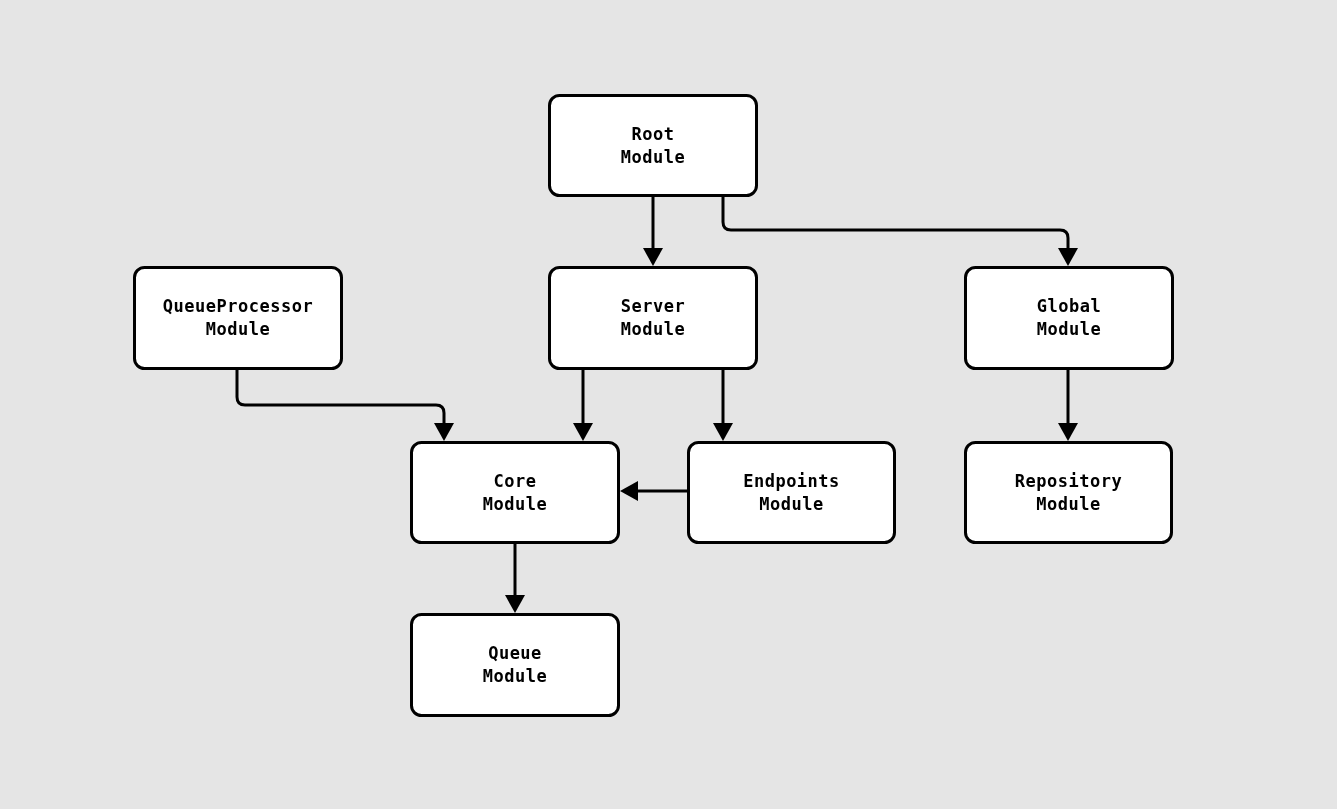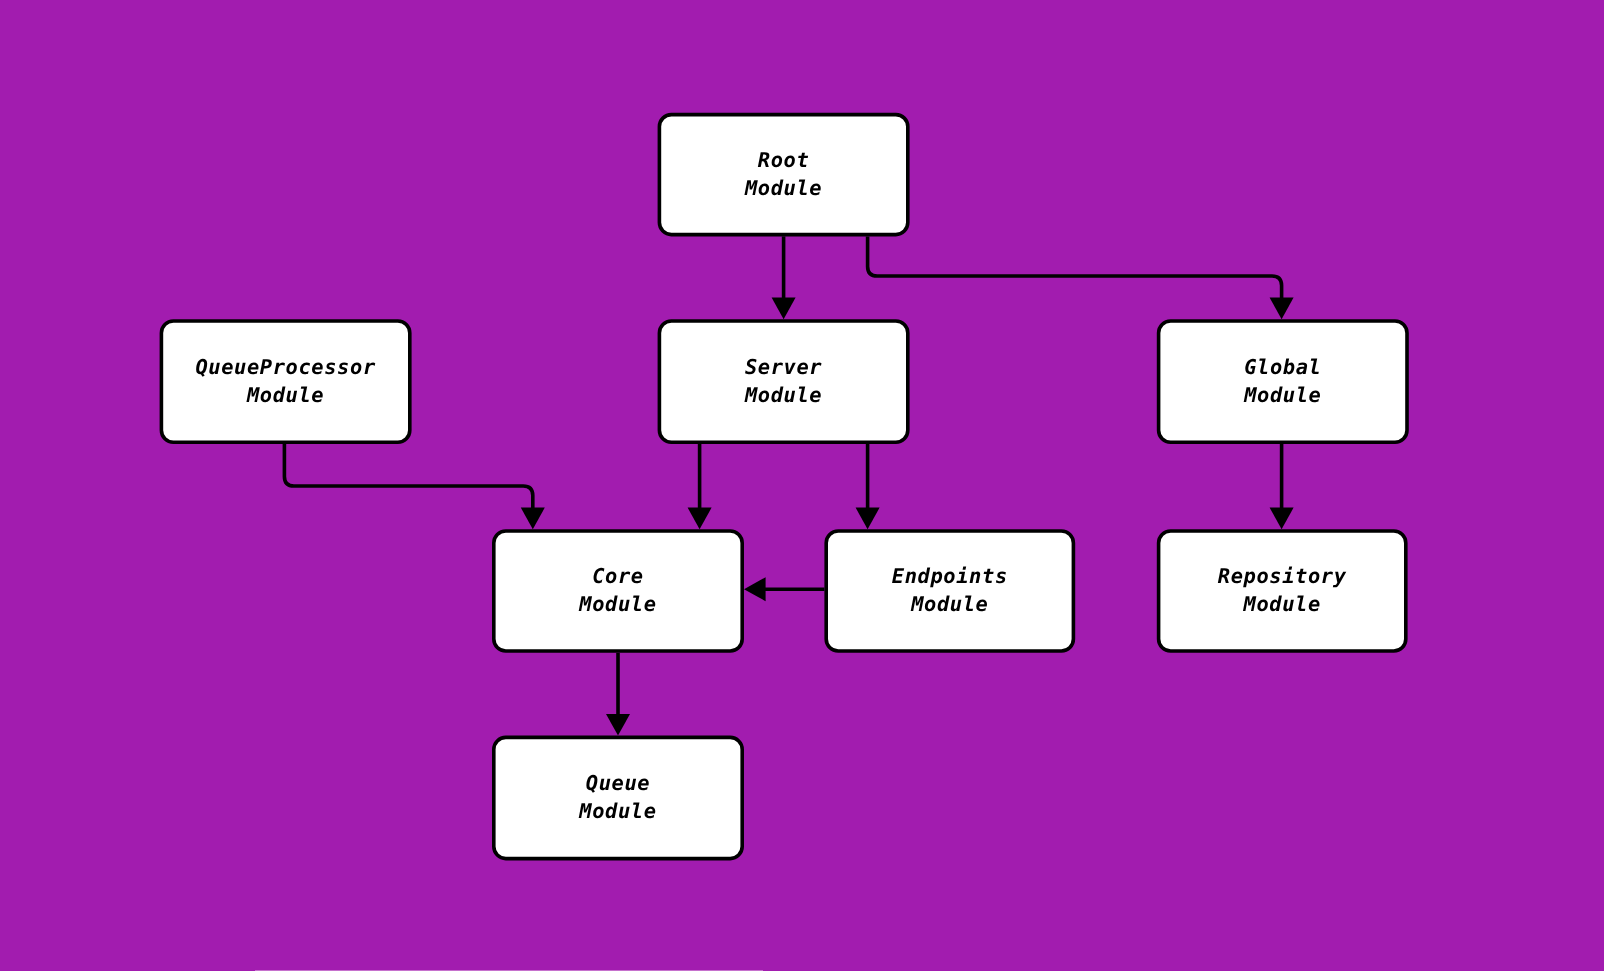--- a/index.html
+++ b/index.html
@@ -11,22 +11,21 @@
   body {
     width: 1337px;
     height: 809px;
     overflow: hidden;
     font-family: "DejaVu Sans Mono", "Liberation Mono", monospace;
   }
   #diagram-root {
     position: relative;
     width: 1337px;
     height: 809px;
-    background: #a21caf;
-    font-style: italic;
+    background: #e5e5e5;
   }
   #diagram-svg {
     position: absolute;
     left: 0;
     top: 0;
     width: 1337px;
     height: 809px;
     display: block;
   }
   .node-label {

